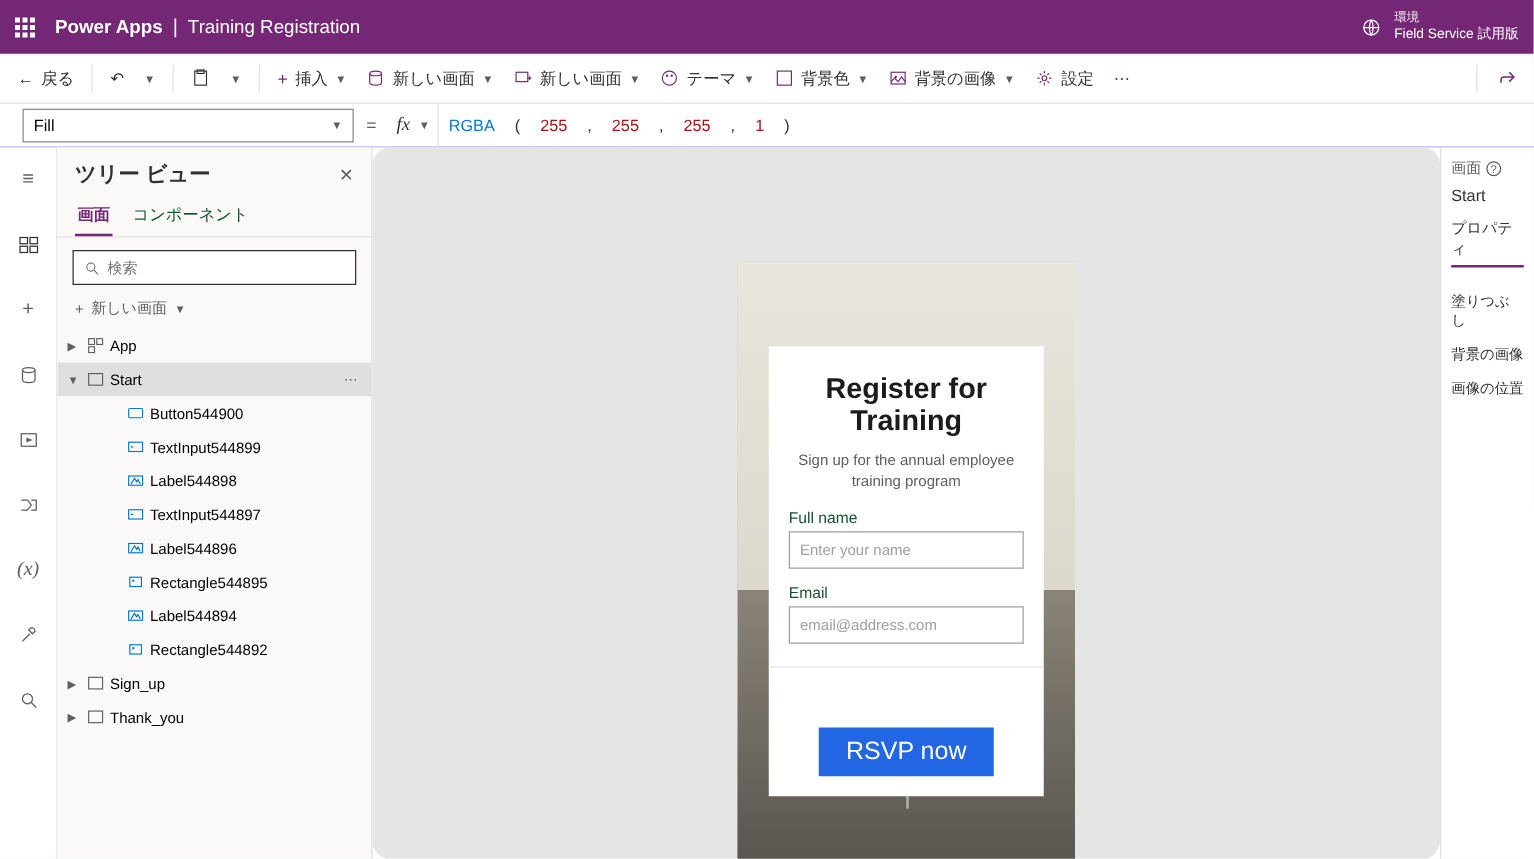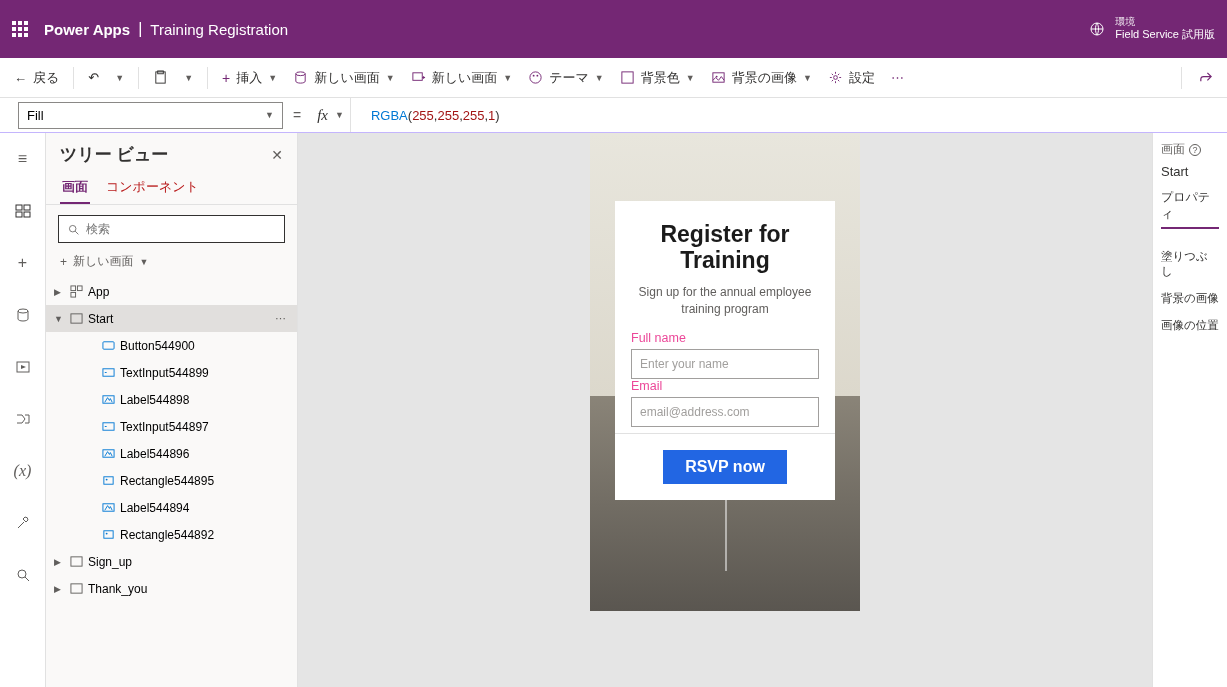--- a/index.html
+++ b/index.html
@@ -1,19 +1,19 @@
 <!DOCTYPE html>
 <html><head>
 <meta charset="utf-8">
 <style>
 * { box-sizing: border-box; margin: 0; padding: 0; font-family: 'Segoe UI', Tahoma, sans-serif; }
 body { width: 1227px; height: 687px; overflow: hidden; background: #fff; }
 
 
-.header { height: 58px; background: #742774; color: #fff; display: flex; align-items: center; padding: 0 12px; }
+.header { height: 43px; background: #742774; color: #fff; display: flex; align-items: center; padding: 0 12px; }
 .waffle { display: grid; grid-template-columns: repeat(3,4px); grid-template-rows: repeat(3,4px); gap: 2px; margin-right: 16px; cursor: pointer; }
 .waffle span { background: #fff; width: 4px; height: 4px; }
 .header-title { font-size: 15px; font-weight: 600; }
 .header-sep { margin: 0 8px; font-weight: 300; }
 .header-right { margin-left: auto; display: flex; align-items: center; gap: 10px; }
 .env-icon { width: 16px; height: 16px; }
 .env-text { font-size: 11px; line-height: 1.2; }
 .env-text .small { font-size: 10px; opacity: .9; }
 
 
@@ -22,65 +22,65 @@
 .cmd-sep { width: 1px; height: 22px; background: #e1e1e1; margin: 0 4px; }
 .chev { font-size: 9px; color: #605e5c; }
 .cmd-icon { color: #742774; font-size: 14px; }
 .cmdbar-right { margin-left: auto; display: flex; align-items: center; gap: 6px; }
 
 
 .formulabar { height: 35px; border-bottom: 1px solid #c4b5fd; display: flex; align-items: center; }
 .prop-select { width: 265px; height: 27px; margin-left: 18px; border: 1px solid #8a8886; padding: 2px 8px; font-size: 13px; display: flex; align-items: center; justify-content: space-between; cursor: pointer; }
 .eq { margin: 0 10px; font-size: 14px; color: #605e5c; }
 .fx { font-style: italic; font-family: serif; font-size: 15px; color: #323130; margin-right: 4px; }
-.formula-input { flex: 1; padding: 4px 20px; font-family: Consolas, monospace; font-size: 13px; border-left: 1px solid #e1e1e1; height: 100%; display: flex; align-items: center; }
+.formula-input { flex: 1; padding: 4px 8px; font-family: Consolas, monospace; font-size: 13px; border-left: 1px solid #e1e1e1; height: 100%; display: flex; align-items: center; gap: 16px; }
 .formula-input .fn { color: #0078d4; }
 .formula-input .num { color: #a31515; }
 .formula-input .op { color: #323130; }
 
 
 .main { display: flex; height: 569px; }
 
 
 .rail { width: 46px; border-right: 1px solid #e1e1e1; display: flex; flex-direction: column; align-items: center; padding-top: 10px; gap: 20px; color: #605e5c; }
 .rail-item { width: 32px; height: 32px; display: flex; align-items: center; justify-content: center; cursor: pointer; font-size: 16px; }
 
 
 .treepanel { width: 252px; border-right: 1px solid #e1e1e1; background: #faf9f8; display: flex; flex-direction: column; }
 .tree-header { display: flex; align-items: center; justify-content: space-between; padding: 10px 14px 6px; }
 .tree-title { font-size: 17px; font-weight: 600; color: #323130; }
 .tree-close { cursor: pointer; font-size: 14px; color: #605e5c; }
 .tree-tabs { display: flex; gap: 14px; padding: 0 14px; border-bottom: 1px solid #e1e1e1; }
-.tree-tab { padding: 6px 2px; font-size: 13px; cursor: pointer; color: #b91c1c; border-bottom: 2px solid transparent; }
+.tree-tab { padding: 6px 2px; font-size: 13px; cursor: pointer; color: #14532d; border-bottom: 2px solid transparent; }
 .tree-tab.active { color: #742774; border-bottom-color: #742774; font-weight: 600; }
 .tree-search { margin: 10px 12px 6px; height: 28px; border: 1px solid #323130; display: flex; align-items: center; padding: 0 8px; gap: 6px; background: #fff; }
 .tree-search input { border: none; outline: none; font-size: 12px; flex: 1; }
 .newscreen { display: flex; align-items: center; gap: 6px; padding: 4px 14px 8px; font-size: 12px; color: #605e5c; cursor: pointer; }
 .tree-list { flex: 1; overflow-y: auto; font-size: 12px; }
 .tree-node { display: flex; align-items: center; height: 27px; padding-left: 8px; gap: 5px; cursor: pointer; }
 .tree-node.selected { background: #e1dfdd; }
 .tree-caret { width: 10px; font-size: 9px; color: #605e5c; }
 .tree-icon { width: 14px; height: 14px; display: flex; align-items: center; justify-content: center; }
 .tree-more { margin-left: auto; margin-right: 10px; color: #605e5c; letter-spacing: 1px; font-size: 11px;}
 .indent2 { padding-left: 40px; }
 
 
-.canvas-area { flex: 1; background: #e5e5e5; display: flex; align-items: flex-start; justify-content: center; position: relative; }
+.canvas-area { flex: 1; background: #e5e5e5; display: flex; align-items: flex-end; justify-content: center; position: relative; border-radius: 14px; }
 .phone { width: 270px; height: 478px; background: linear-gradient(to bottom, #d8d4c8 0%, #c9c5b9 40%, #a8a498 70%, #6b655a 100%); position: relative; overflow: hidden; }
 .phone-sky { position:absolute; top:0; left:0; right:0; height:55%; background: linear-gradient(to bottom, #e8e6dd, #dcd8cc); }
 .phone-road { position:absolute; bottom:0; left:0; right:0; height:45%; background: linear-gradient(to top, #5a5650, #8a8478); }
 .phone-road::before { content:''; position:absolute; bottom:40px; left:50%; width:2px; height:80px; background:rgba(255,255,255,.5); }
 .card { position: absolute; top: 68px; left: 25px; right: 25px; background: #fff; padding: 20px 16px 0; }
 .card h2 { font-size: 23px; font-weight: 600; text-align: center; color: #1b1b1b; line-height: 1.15; }
 .card .sub { font-size: 12px; color: #605e5c; text-align: center; margin: 10px 0 14px; line-height: 1.4; }
-.card label { font-size: 12.5px; color: #ec4899; display: block; margin-bottom: 4px; }
-.card input { width: 100%; height: 30px; border: 1px solid #a19f9d; padding: 0 8px; font-size: 12px; }
+.card label { font-size: 12.5px; color: #14532d; display: block; margin-bottom: 4px; }
+.card input { width: 100%; height: 30px; border: 1px solid #a19f9d; padding: 0 8px; font-size: 12px; margin-bottom: 12px; }
 .card input::placeholder { color: #a19f9d; }
 .card-footer { border-top: 1px solid #e1e1e1; margin: 6px -16px 0; padding: 16px; display:flex; justify-content:center; }
-.rsvp { background: #2266e3; color: #fff; border: none; padding: 8px 22px; font-size: 16px; font-weight: 700; cursor: pointer; }
+.rsvp { background: #2266e3; color: #fff; border: none; padding: 8px 22px; font-size: 20px; font-weight: 400; cursor: pointer; margin-top: 32px; }
 
 
 .rightpanel { width: 75px; border-left: 1px solid #e1e1e1; padding: 8px 8px; font-size: 12px; color: #323130; }
 .rp-header { display: flex; align-items: center; gap: 4px; margin-bottom: 6px; color: #605e5c; }
 .rp-start { font-size: 13px; margin-bottom: 10px; }
 .rp-tab { font-size: 12px; padding-bottom: 4px; border-bottom: 2px solid #742774; display: inline-block; margin-bottom: 14px; color: #323130; }
 .rp-item { font-size: 11.5px; padding: 6px 0; color: #323130; cursor: pointer; }
 
 svg { display: block; }
 </style>

